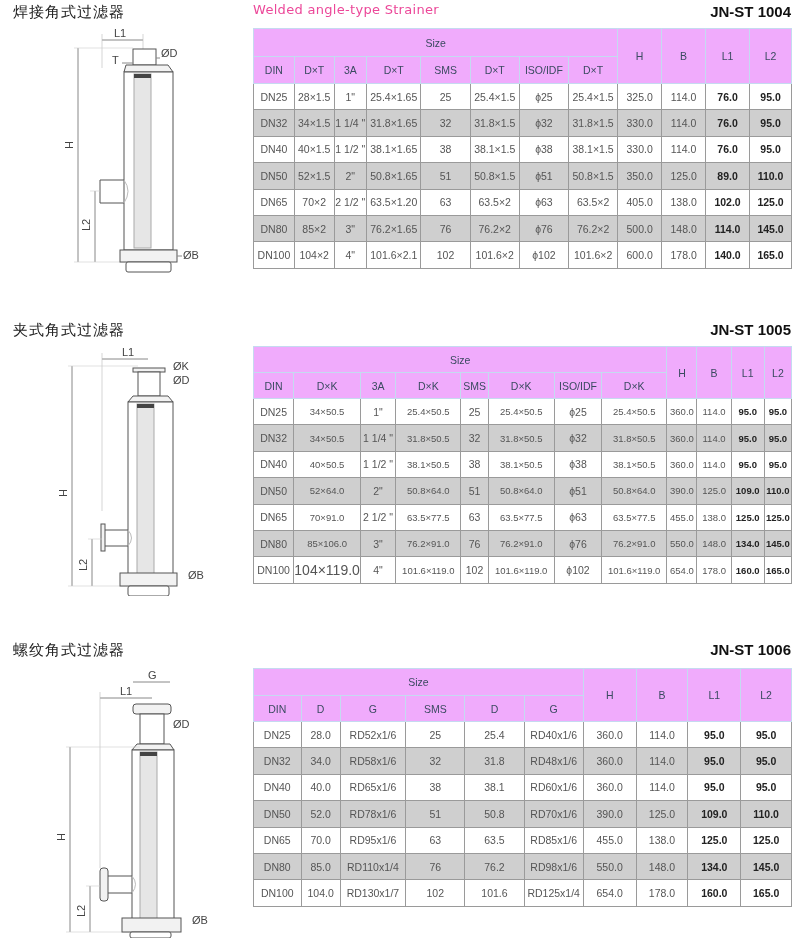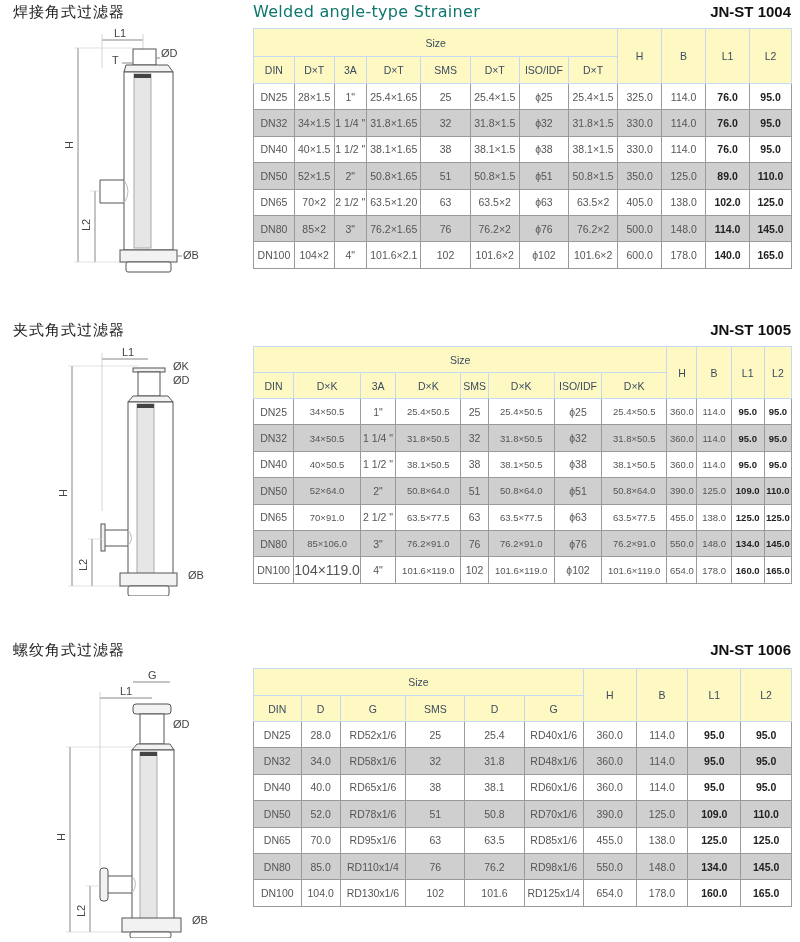--- a/index.html
+++ b/index.html
@@ -6,36 +6,36 @@
     html, body { width: 800px; height: 942px; background: #ffffff; overflow: hidden; }
     body { position: relative; font-family: "Liberation Sans", "DejaVu Sans", sans-serif; color: #333; }
 
     .section { position: absolute; left: 0; width: 800px; }
     .cn-title {
       position: absolute; left: 13px; top: 3px;
       font-family: "DejaVu Sans", sans-serif; font-size: 15px; color: #222; letter-spacing: 1px;
     }
     .en-title {
       position: absolute; left: 253px; top: 2px;
-      font-family: "DejaVu Sans", sans-serif; font-size: 16px; color: #0f766e; letter-spacing: 0.3px;
+      font-family: "DejaVu Sans", sans-serif; font-size: 13px; color: #ec4899; letter-spacing: 0.3px;
     }
     .model-code {
       position: absolute; right: 9px; top: 3px;
       font-family: "Liberation Sans", sans-serif; font-weight: bold; font-size: 15px; color: #111;
     }
     .diagram { position: absolute; left: 40px; }
     .diagram svg { display: block; }
 
     table.spec {
       position: absolute; left: 253px; border-collapse: collapse;
       font-family: "Liberation Sans", sans-serif; font-size: 10.5px; color: #555;
       border: 1px solid #999;
     }
     table.spec th {
-      background: #fef9c3; color: #3a4a60; font-weight: normal;
+      background: #f0abfc; color: #3a4a60; font-weight: normal;
       border: 1px solid #c5daf0; text-align: center; padding: 0;
     }
     table.spec td {
       border: 1px solid #9a9a9a; text-align: center; padding: 0; white-space: nowrap;
     }
     table.spec tr.alt td { background: #cfcfcf; }
     table.spec td.bold { color: #222; font-weight: bold; }
   </style>
 </head>
 <body>
@@ -534,21 +534,21 @@
           <td>76.2</td>
           <td>RD98x1/6</td>
           <td>550.0</td>
           <td>148.0</td>
           <td class="bold">134.0</td>
           <td class="bold">145.0</td>
         </tr>
         <tr style="height: 26.4px;">
           <td>DN100</td>
           <td>104.0</td>
-          <td>RD130x1/6</td>
+          <td>RD130x1/7</td>
           <td>102</td>
           <td>101.6</td>
           <td>RD125x1/4</td>
           <td>654.0</td>
           <td>178.0</td>
           <td class="bold">160.0</td>
           <td class="bold">165.0</td>
         </tr>
       </tbody>
   </table>

